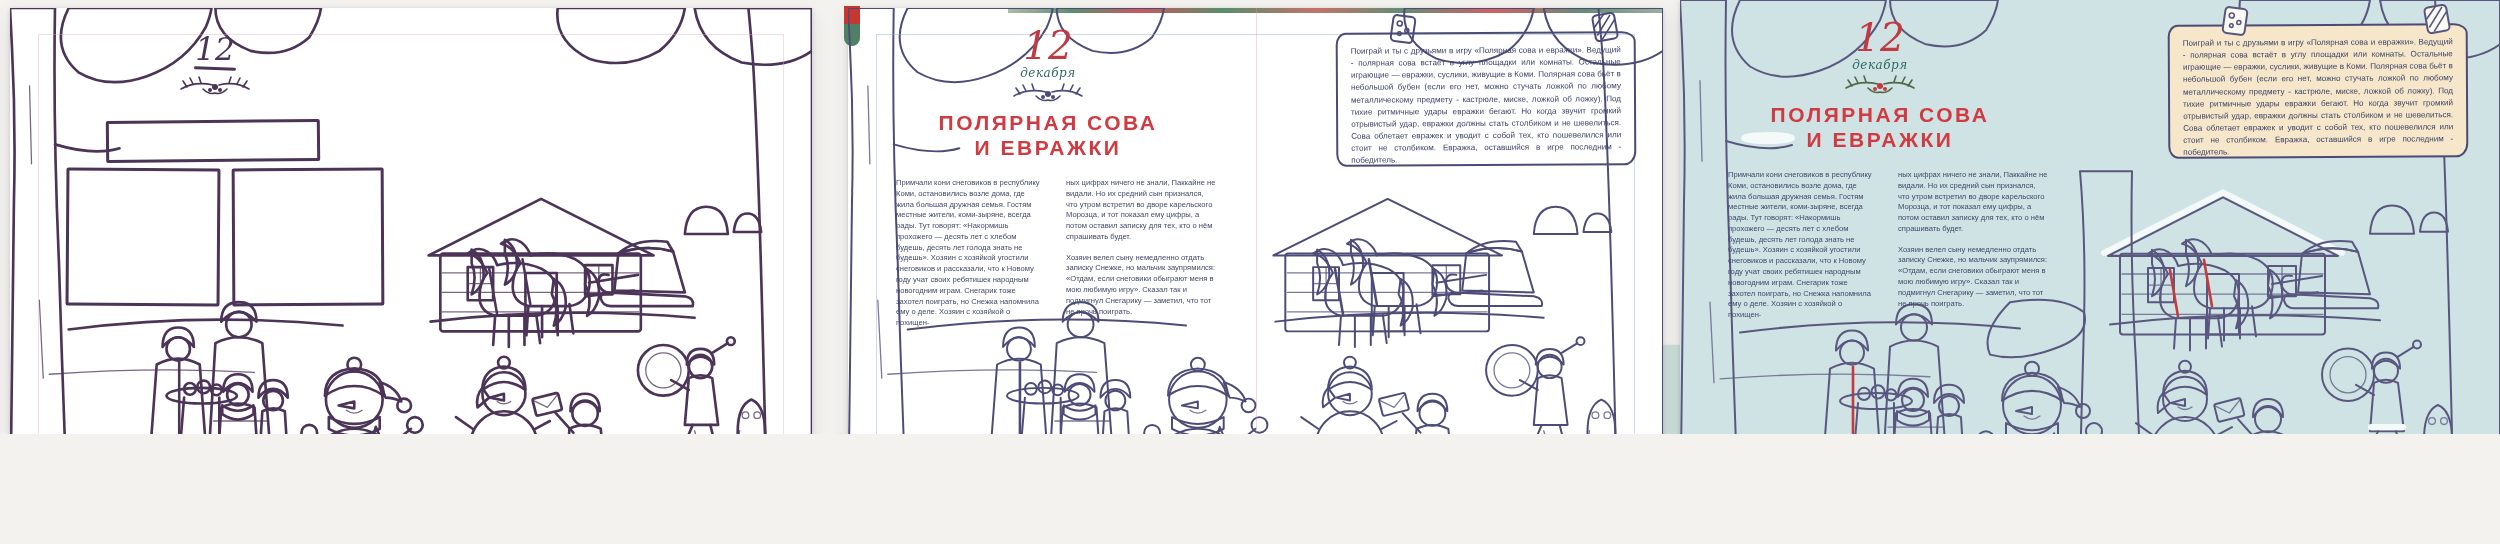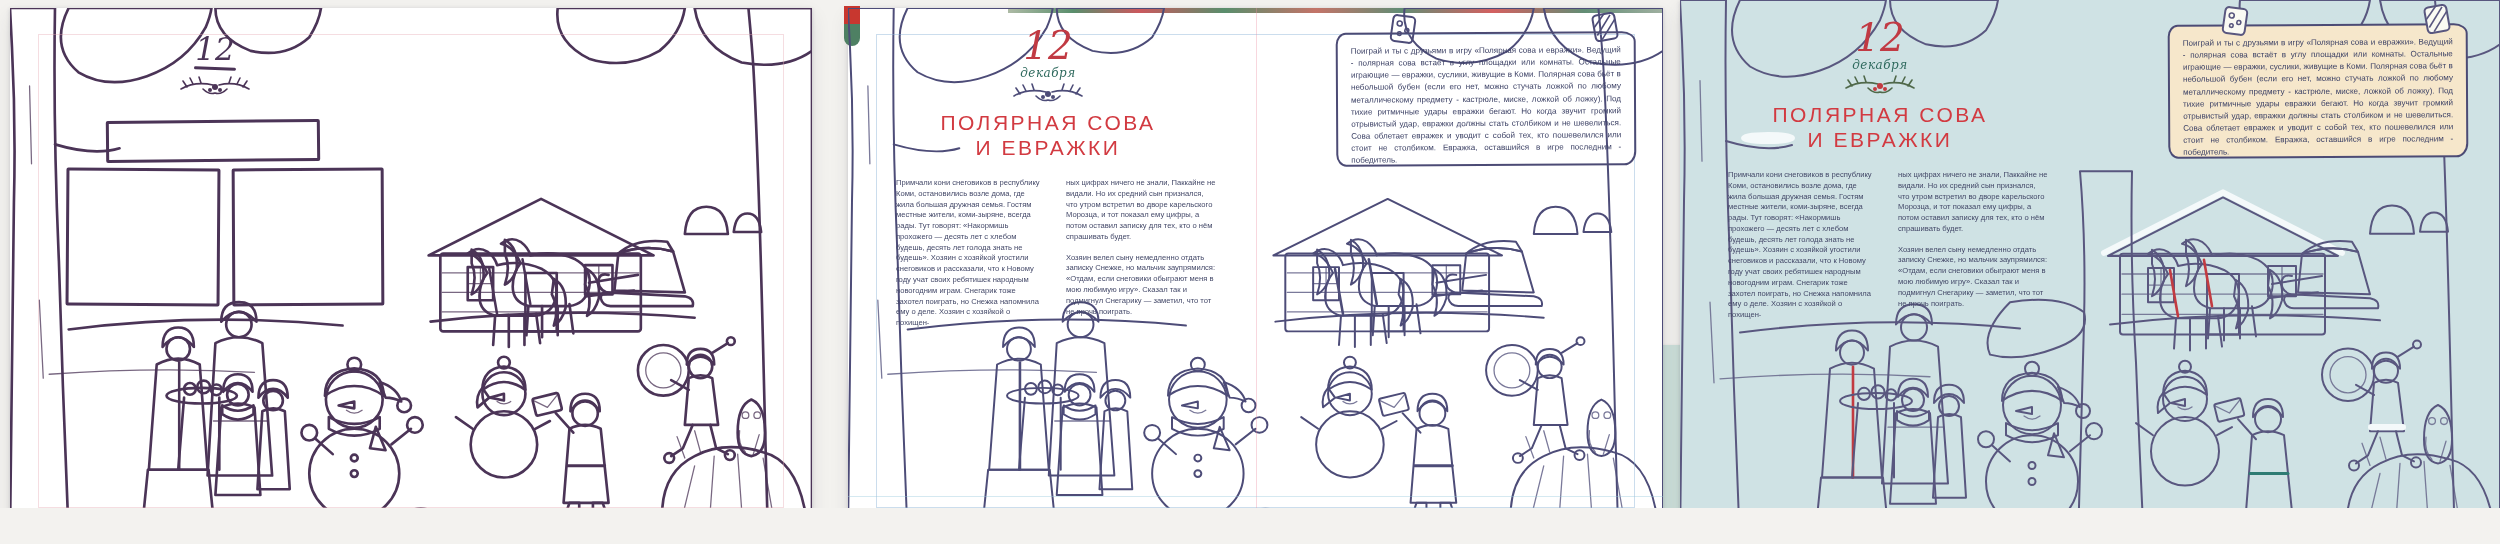--- a/index.html
+++ b/index.html
@@ -1,16 +1,16 @@
 <!DOCTYPE html>
 <html lang="ru"><head>
 <meta charset="utf-8">
 <style>
   html,body{margin:0;padding:0;background:#f3f2ef;}
-  .canvas{position:relative;width:2500px;height:508px;background:#f3f2ef;overflow:hidden;
+  .canvas{position:relative;width:2500px;height:434px;background:#f3f2ef;overflow:hidden;
           font-family:"Liberation Sans",sans-serif;}
   
   .page{position:absolute;background:#fff;box-shadow:0 1px 4px rgba(50,50,70,.20),0 8px 18px rgba(50,50,70,.10);}
   .page-sketch{left:10px;top:8px;width:802px;height:526px;--stroke:#4b3457;--sw:2.7;}
   .page-line  {left:848px;top:8px;width:815px;height:526px;--stroke:#4d4c78;--sw:2;--tape-fill:transparent;}
   .page-color {left:1680px;top:0;width:820px;height:544px;background:#cfe2e4;overflow:hidden;
                --stroke:#59577f;--sw:2;--color-only:1;--tape-fill:#fafaf3;
                --trunk-fill:#a5603c;--leaf-fill:#5a7153;--forest-fill:#2e675c;--snow-fill:#ffffff;
                --ball-fill:#ffffff;--house-fill:#b2744a;--roof-fill:#46445f;--roof-snow:#f4f9fa;
                --window-fill:#f2a53d;--door-fill:#2e6b5f;--hay-fill:#dcc89b;--horse-fill:#f5f2ea;
@@ -62,21 +62,21 @@
      background:linear-gradient(90deg,#9fae95 0%,#3c7a52 10%,#c23b41 20%,#3c7a52 33%,#b95b4e 47%,#46795c 60%,#cc4444 74%,#46795c 88%,#8fa290 100%);}
   .cornerblob{position:absolute;left:-4px;top:-2px;width:16px;height:40px;
      background:linear-gradient(180deg,#c8372f 0 45%,#4e8063 45% 100%);border-radius:0 0 9px 9px;}
   
   .date-block{position:absolute;left:128px;top:18px;width:144px;text-align:center;}
   .date-day{font-family:"DejaVu Serif",serif;font-style:italic;font-size:39px;line-height:1;color:#c13a43;}
   .date-month{font-family:"DejaVu Serif",serif;font-style:italic;font-size:12px;color:#2f6a5e;letter-spacing:.5px;margin-top:1px;}
   .sprig-svg{width:86px;height:24px;margin-top:2px;}
   .page-line .sprig-svg{color:#4d4c78;} .page-color .sprig-svg{color:#50694a;}
   .page-title{position:absolute;left:35px;top:103px;width:330px;text-align:center;color:#d23a41;
-      font-weight:normal;font-size:21px;line-height:1.18;letter-spacing:2.5px;text-transform:uppercase;}
+      font-weight:bold;font-size:21px;line-height:1.18;letter-spacing:2.5px;text-transform:uppercase;}
   .story-col{position:absolute;top:170px;font-size:7.6px;line-height:1.42;color:#434868;}
   .story-col p{margin:0 0 10px 0;}
   .col1{left:48px;width:148px;} .col2{left:218px;width:151px;}
   .game-box{position:absolute;left:488px;top:24px;width:300px;height:134px;box-sizing:border-box;
       border:2.5px solid #4c4b75;border-radius:10px 14px 12px 10px/12px 10px 14px 12px;
       padding:11px 13px;font-size:8.1px;line-height:1.5;color:#3d4266;text-align:justify;
       transform:rotate(-.3deg);background:transparent;}
   .page-color .game-box{background:#f6e7cb;}
   .tape{position:absolute;width:26px;height:30px;}
   .tape svg{width:100%;height:100%;}

